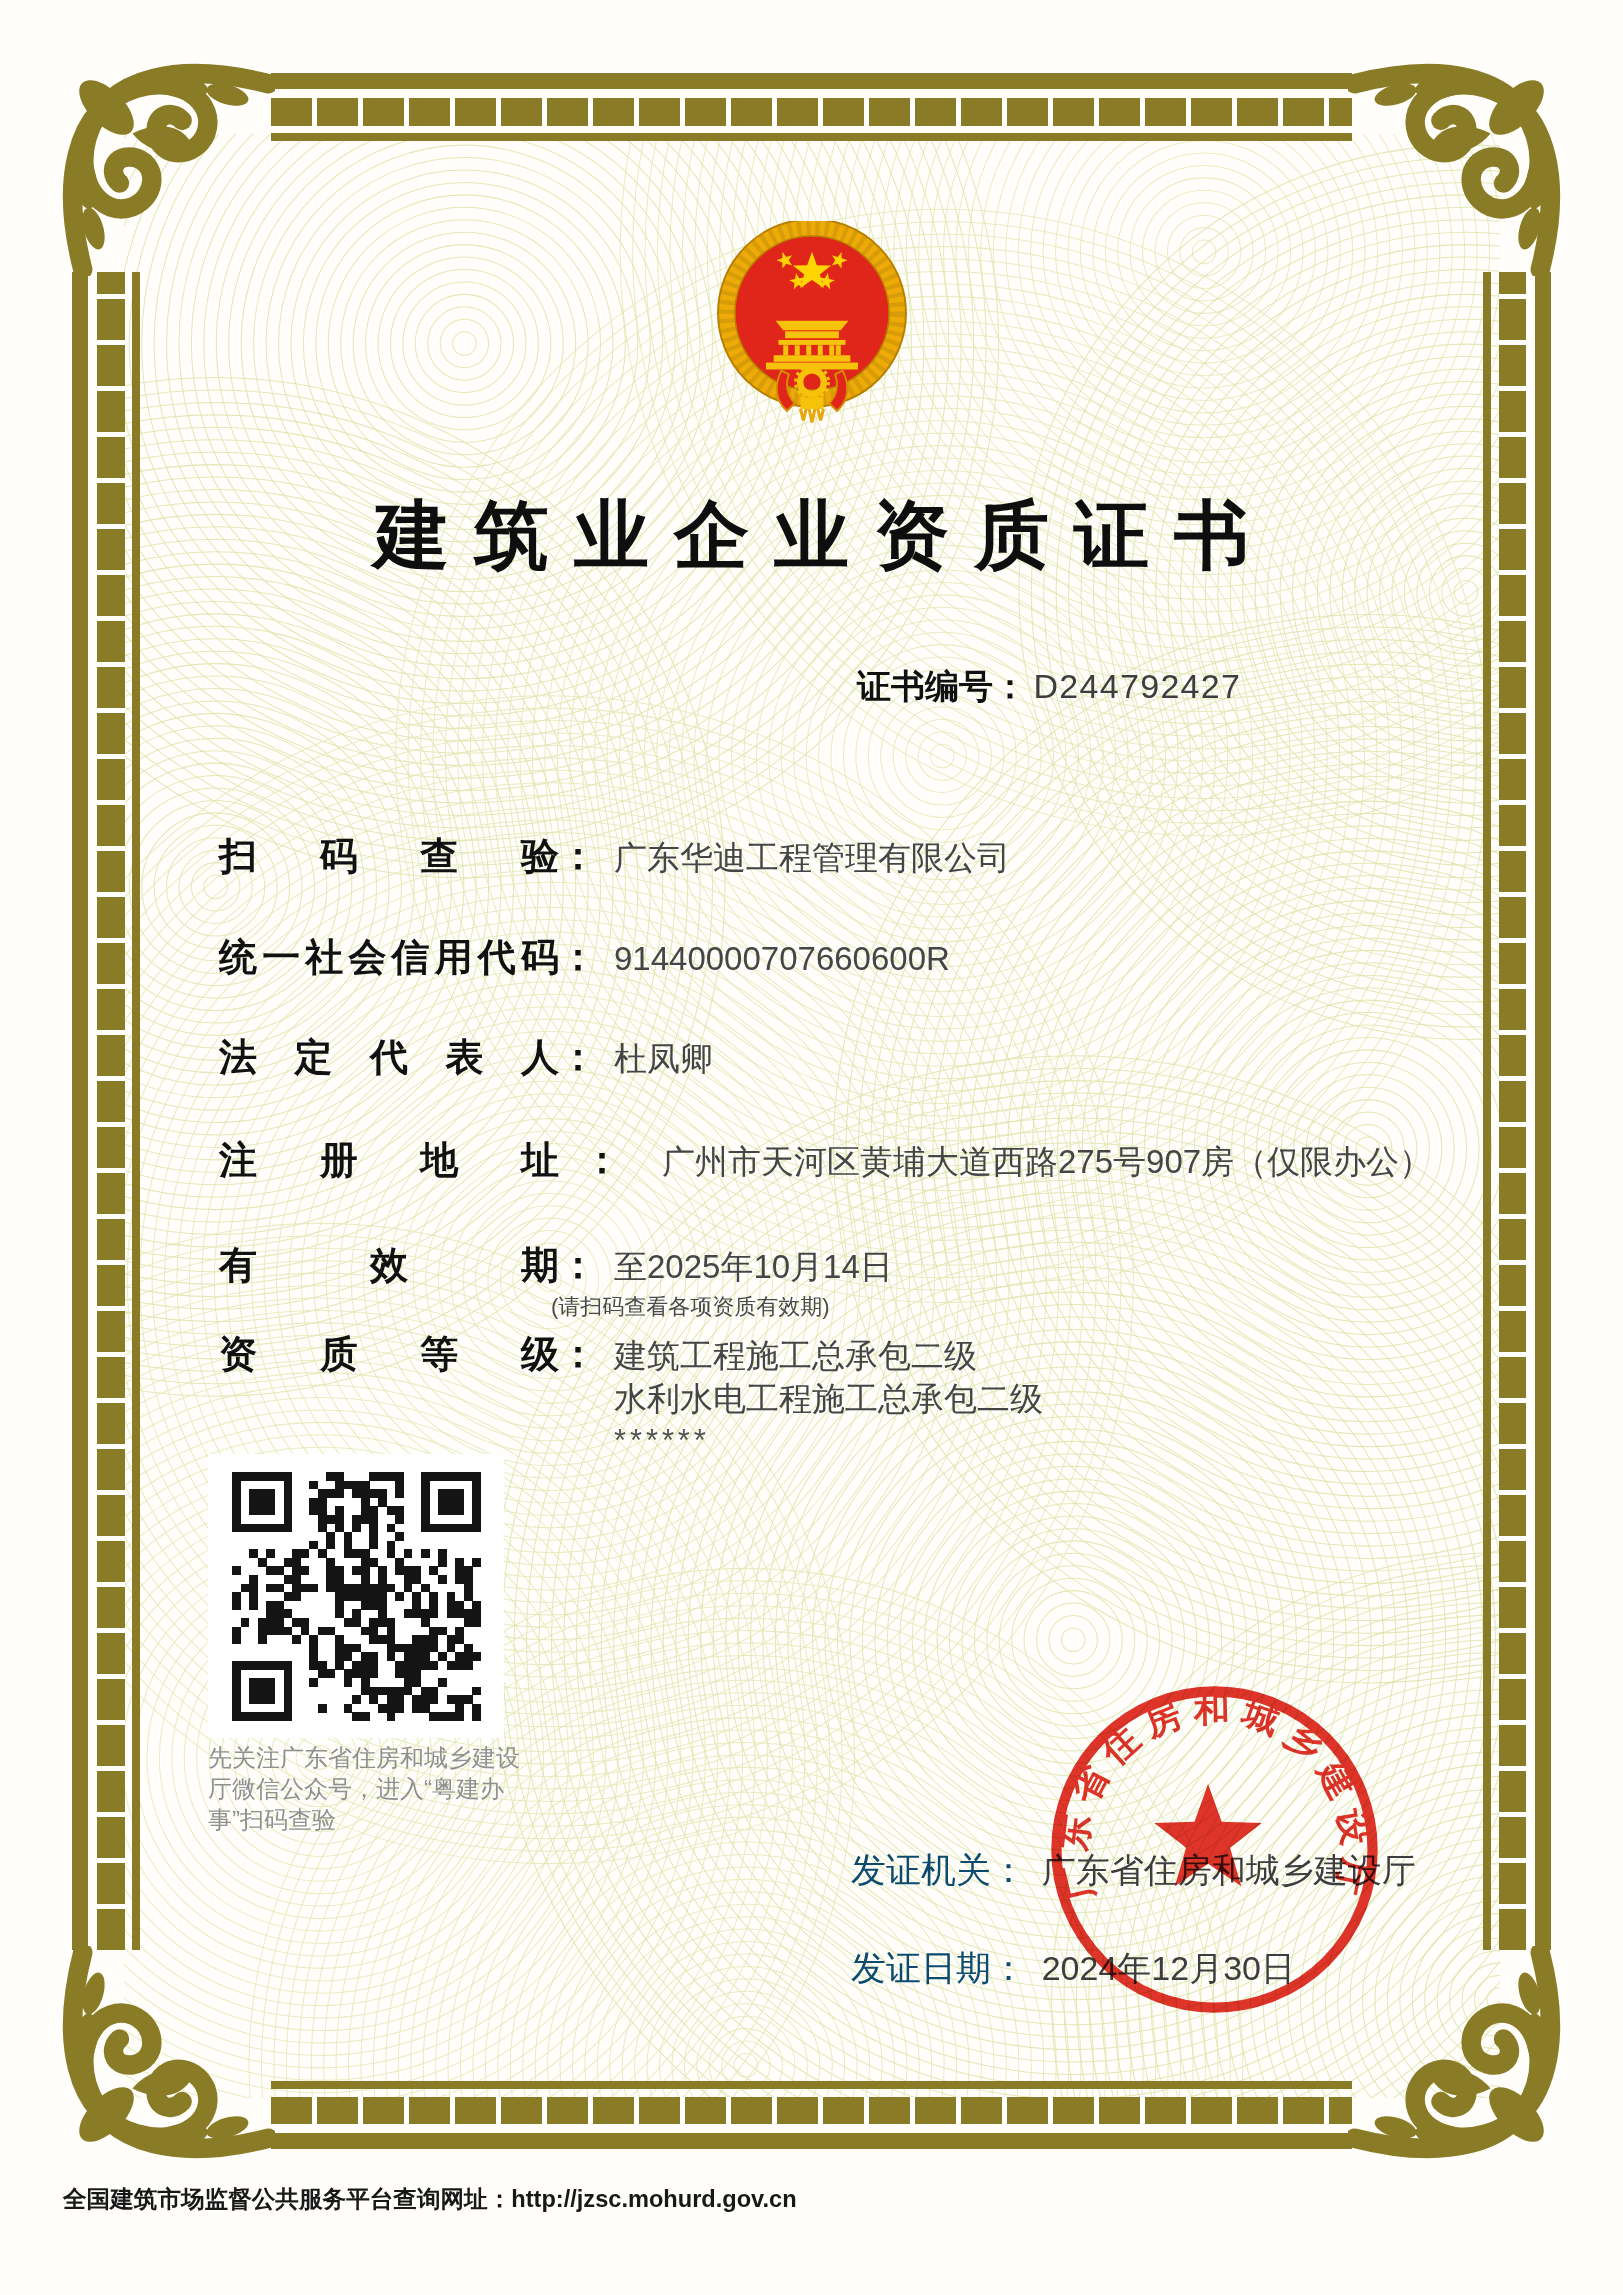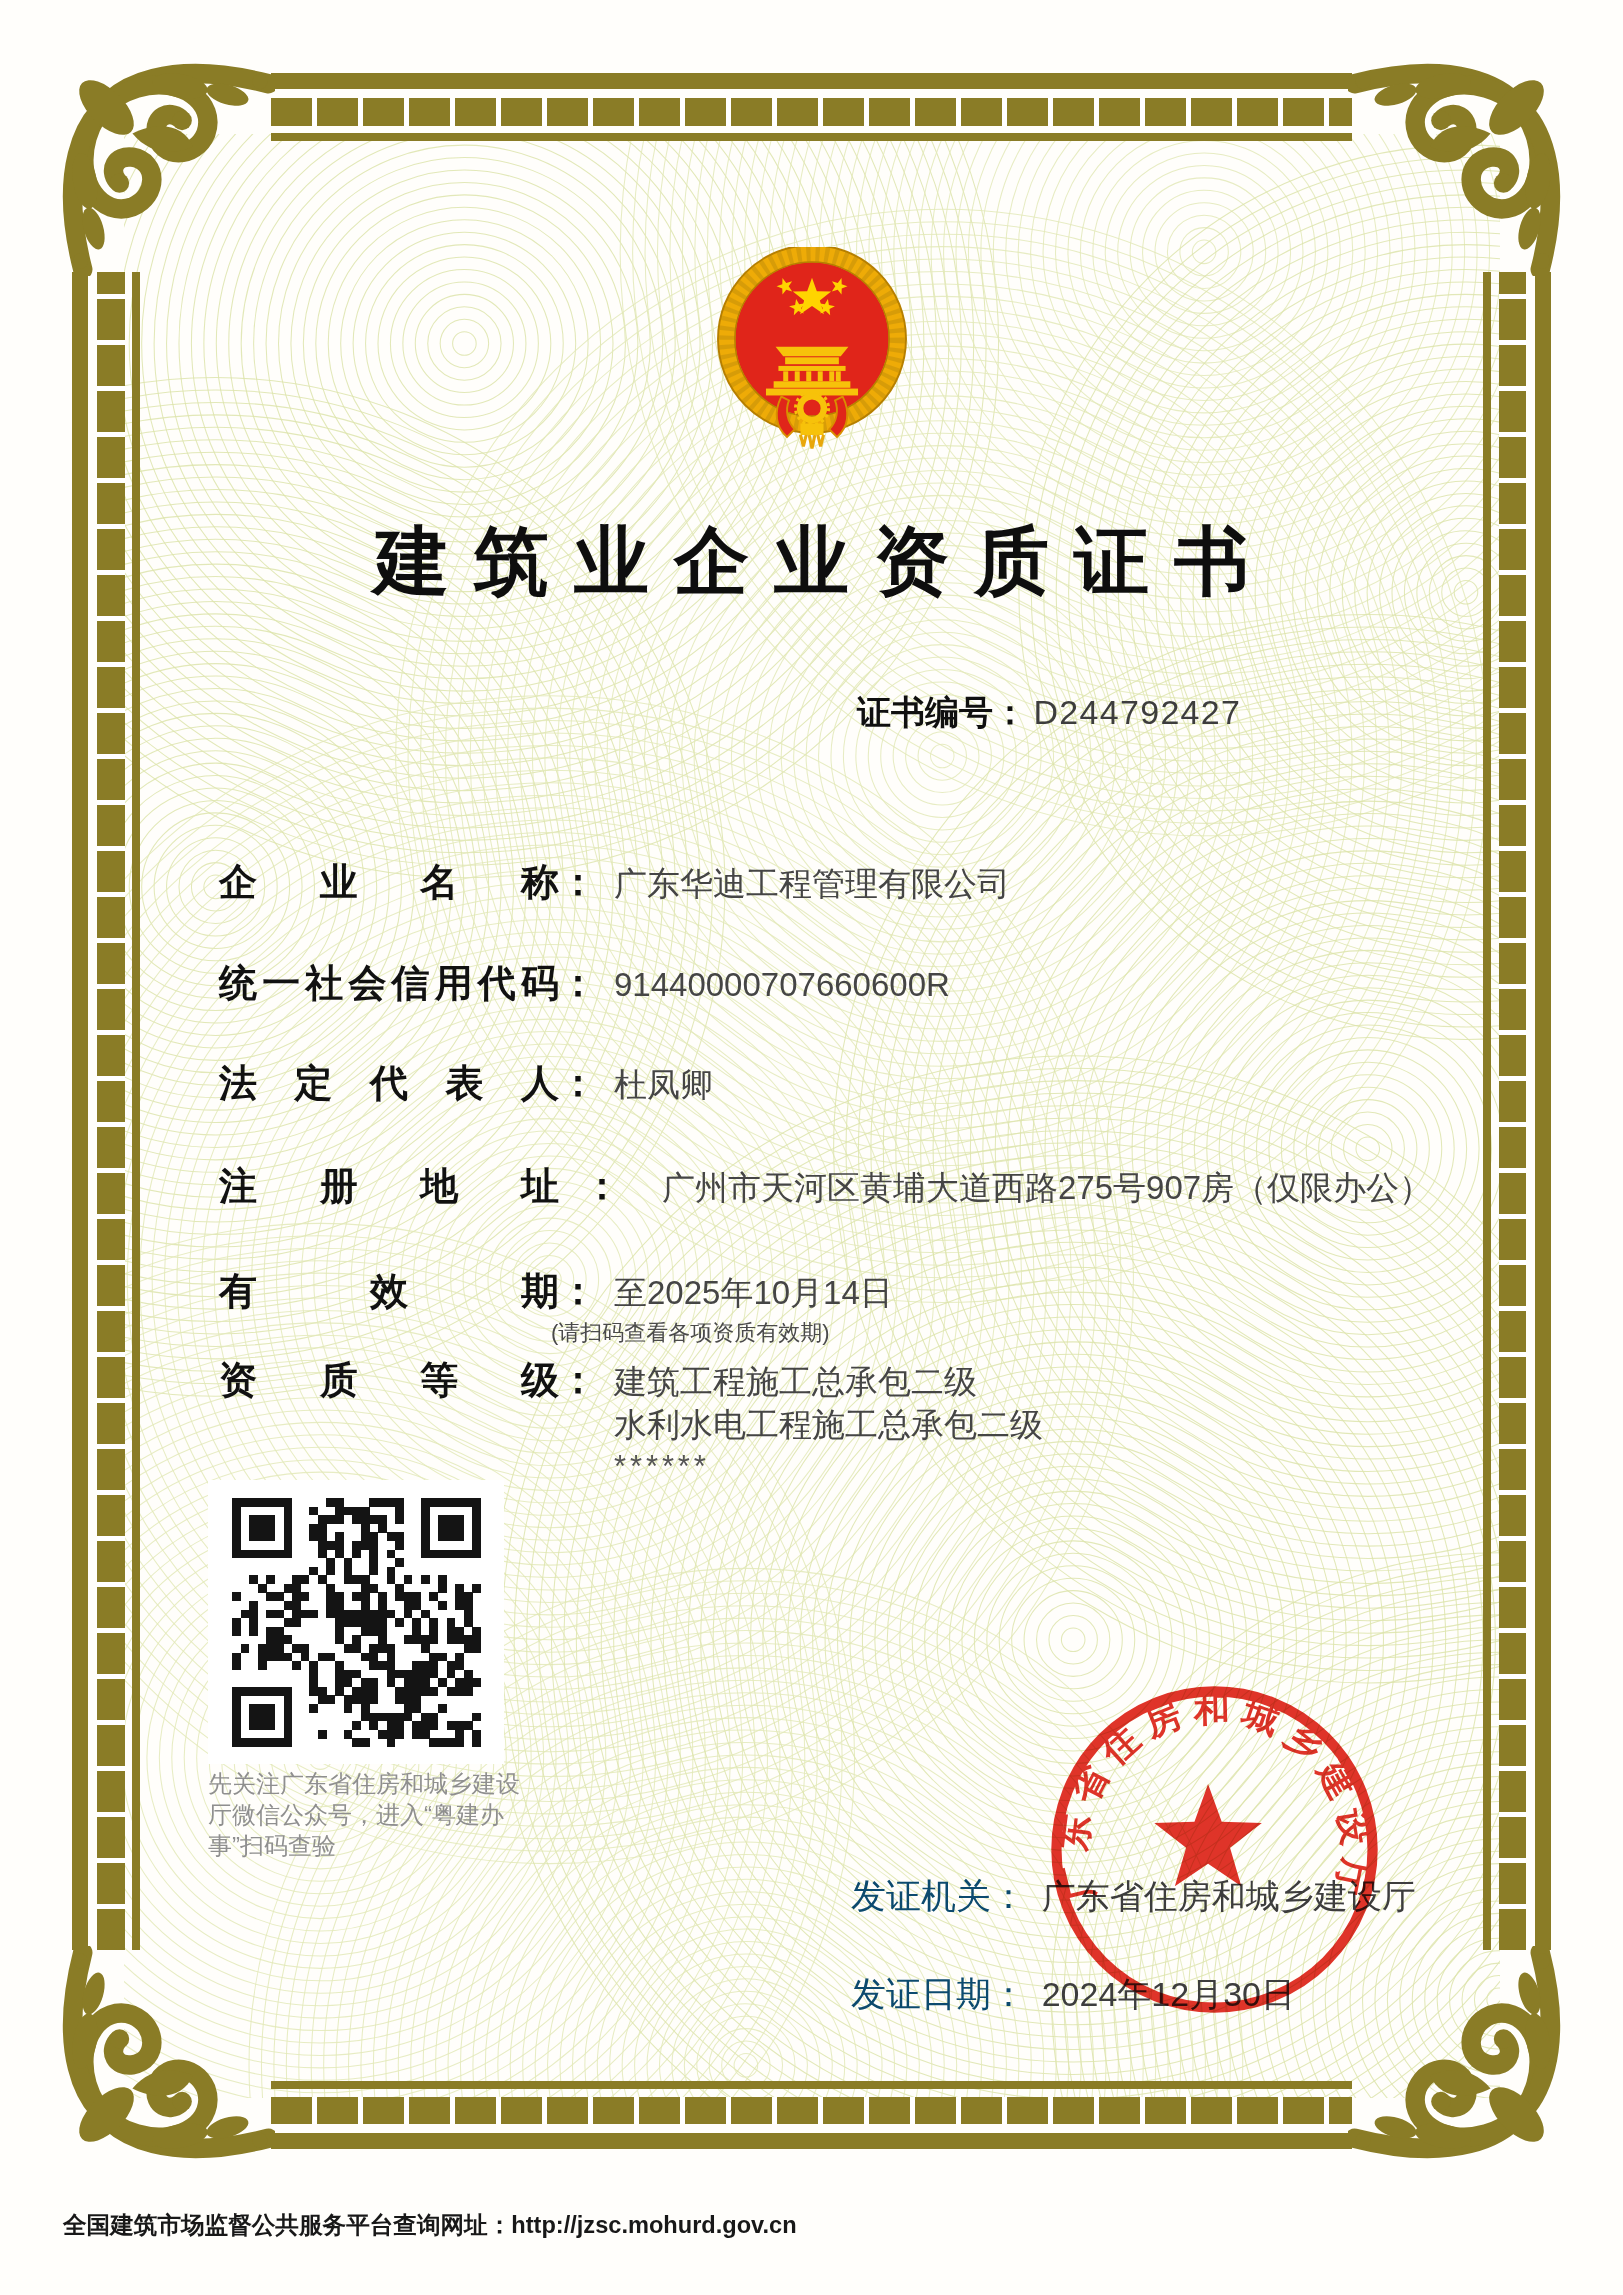--- a/index.html
+++ b/index.html
@@ -30,21 +30,21 @@
   .br1 { top:212px; bottom:212px; right:13px;  width:15.7px; }
   .br2 { top:212px; bottom:212px; right:38px;  width:27.5px; }
   .br3 { top:212px; bottom:212px; right:73px; width:7.9px; }
   .corner { position:absolute; width:216px; height:216px; }
   .c-tl { left:0; top:0; }
   .c-tr { right:0; top:0; transform:scaleX(-1); }
   .c-bl { left:0; bottom:0; transform:scaleY(-1); }
   .c-br { right:0; bottom:0; transform:scale(-1,-1); }
 
   
-  .content { position:absolute; inset:0; z-index:3;margin-top:26px; }
+  .content { position:absolute; inset:0; z-index:3; }
   .emblem { position:absolute; left:715px; top:221px; width:194px; height:211px; }
 
   .title {
     position:absolute; left:0; right:0; top:486px; text-align:center;
     font-size:75px; font-weight:700; color:#0e0e0e;
     letter-spacing:25px; text-indent:25px; white-space:nowrap;
   }
   .certno { position:absolute; left:857px; top:664px; font-size:34px; white-space:nowrap; }
   .certno .lab { font-weight:700; color:#101010; }
   .certno .val { color:#3d3d3d; letter-spacing:1.3px; margin-left:6.5px; }
@@ -682,21 +682,21 @@
       <path d="M44,98 L45.5,104 L47,98 M48.5,98 L50,105 L51.5,98 M53,98 L54.5,104 L56,98" stroke="#e8a70a" stroke-width="1.6" fill="none"></path>
     </svg>
 
     <div class="title">建筑业企业资质证书</div>
 
     <div class="certno">
       <span class="lab"><span>证书编号</span><span>：</span></span><span class="val">D244792427</span>
     </div>
 
     <div class="row r-company">
-      <span class="flabel">企业名称</span>
+      <span class="flabel">扫码查验</span>
         <span class="fcolon">：</span>
       <span class="fvalue">广东华迪工程管理有限公司</span>
     </div>
     <div class="row r-uscc">
       <span class="flabel">统一社会信用代码</span>
         <span class="fcolon">：</span>
       <span class="fvalue">91440000707660600R</span>
     </div>
     <div class="row r-legal">
       <span class="flabel">法定代表人</span>

